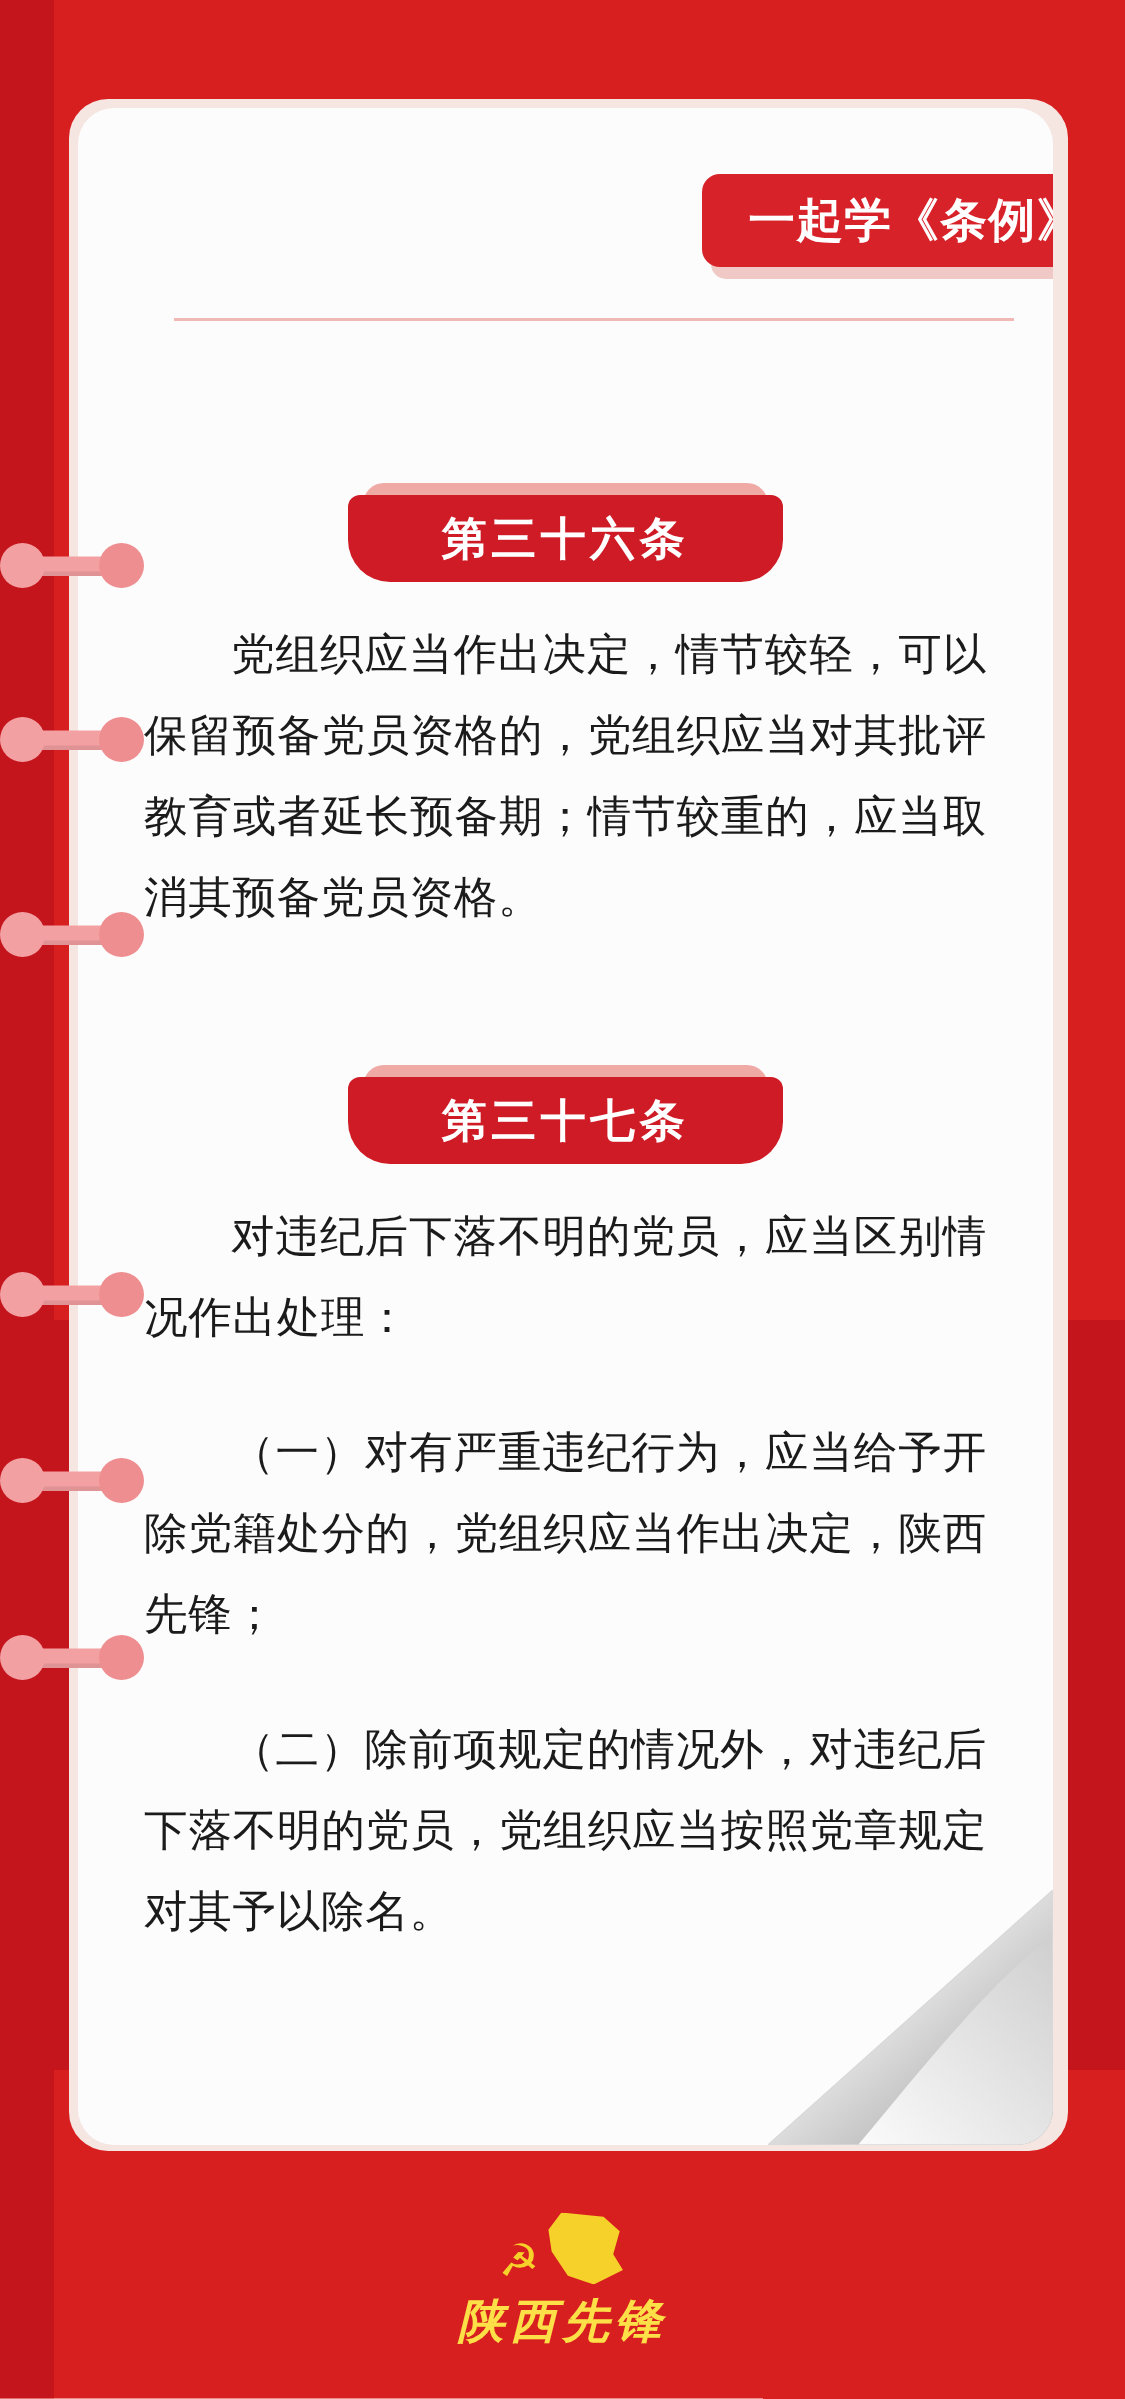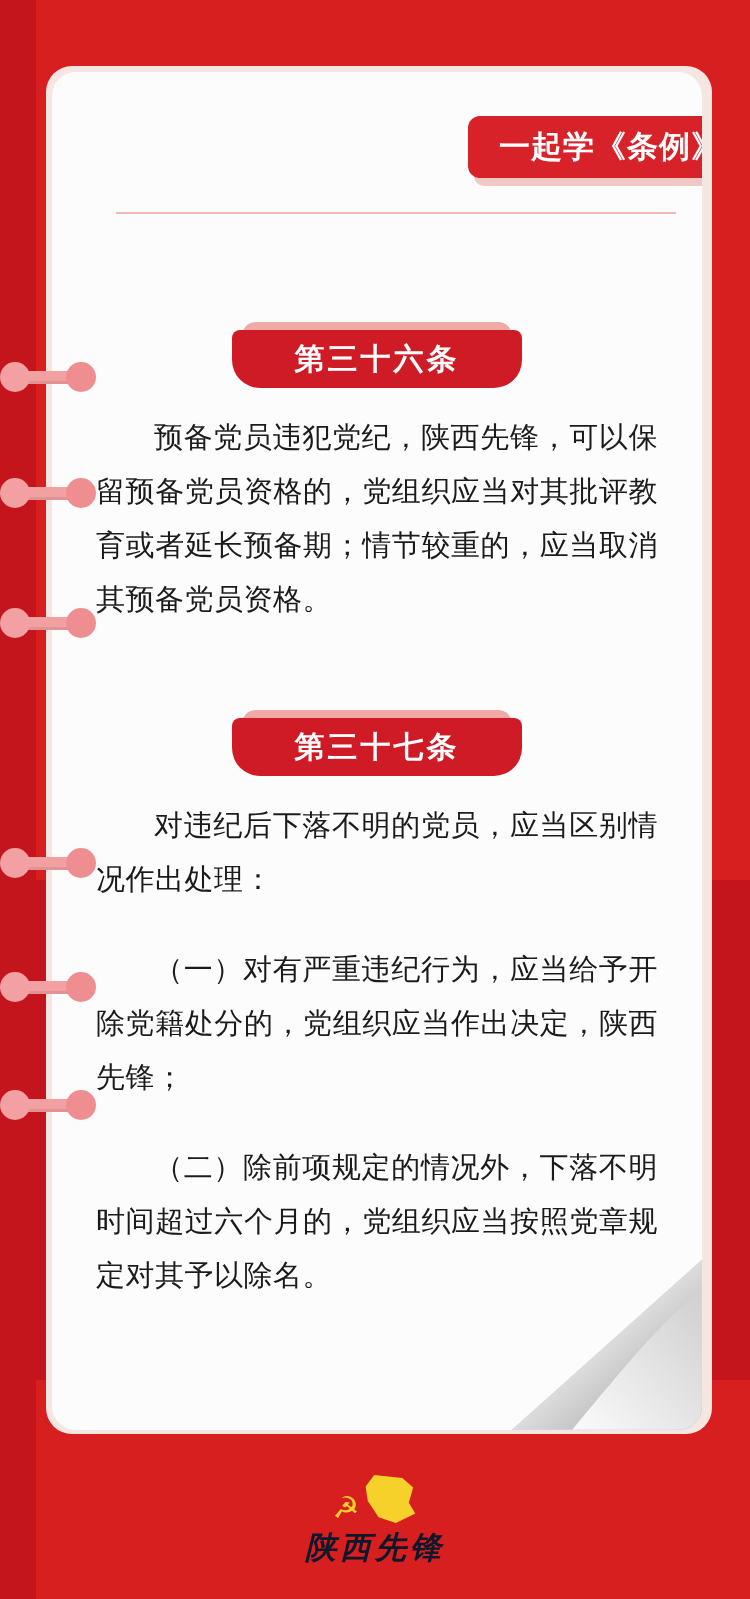--- a/index.html
+++ b/index.html
@@ -199,21 +199,21 @@
     width: 54px; height: 48px;
     background: #f6d12a;
     clip-path: polygon(20% 0%, 72% 6%, 92% 26%, 84% 58%, 96% 80%, 60% 100%, 28% 88%, 8% 54%, 4% 24%);
   }
   .footer-text {
     margin-top: 4px;
     font-family: "Liberation Serif", serif;
     font-size: 31px;
     font-weight: bold;
     font-style: italic;
-    color: #0f172a;
+    color: #fde047;
     letter-spacing: 4px;
   }
 </style>
 </head>
 <body>
 
 <div class="bg-darker-left"></div>
 <div class="bg-lower-right"></div>
 
 <div class="ring" style="top:362px">
@@ -261,36 +261,36 @@
     <div class="divider"></div>
 
     <div class="pill-wrap" id="section1-pill">
       <div class="pill-back"></div>
       <div class="pill">
         <span>第三十六条</span>
       </div>
     </div>
 
     <div class="body-text" id="section1-text">
-      <p class="para">预备党员违犯党纪，陕西先锋，可以保留预备党员资格的，党组织应当对其批评教育或者延长预备期；情节较重的，应当取消其预备党员资格。</p>
+      <p class="para">党组织应当作出决定，情节较轻，可以保留预备党员资格的，党组织应当对其批评教育或者延长预备期；情节较重的，应当取消其预备党员资格。</p>
     </div>
 
     <div class="pill-wrap" id="section2-pill">
       <div class="pill-back"></div>
       <div class="pill">
         <span>第三十七条</span>
       </div>
     </div>
 
     <div class="body-text" id="section2-text">
       <p class="para">对违纪后下落不明的党员，应当区别情况作出处理：</p>
       <div class="para-gap"></div>
       <p class="para">（一）对有严重违纪行为，应当给予开除党籍处分的，党组织应当作出决定，陕西先锋；</p>
       <div class="para-gap"></div>
-      <p class="para">（二）除前项规定的情况外，下落不明时间超过六个月的，党组织应当按照党章规定对其予以除名。</p>
+      <p class="para">（二）除前项规定的情况外，对违纪后下落不明的党员，党组织应当按照党章规定对其予以除名。</p>
     </div>
 
     <div class="curl">
       <svg width="190" height="170" viewBox="0 0 190 170" xmlns="http://www.w3.org/2000/svg">
         <defs>
           <linearGradient id="curlGrad" x1="0" y1="0" x2="1" y2="1">
             <stop offset="0%" stop-color="#ffffff"></stop>
             <stop offset="45%" stop-color="#e3e3e3"></stop>
             <stop offset="75%" stop-color="#b9b9b9"></stop>
             <stop offset="100%" stop-color="#8d8d8d"></stop>

